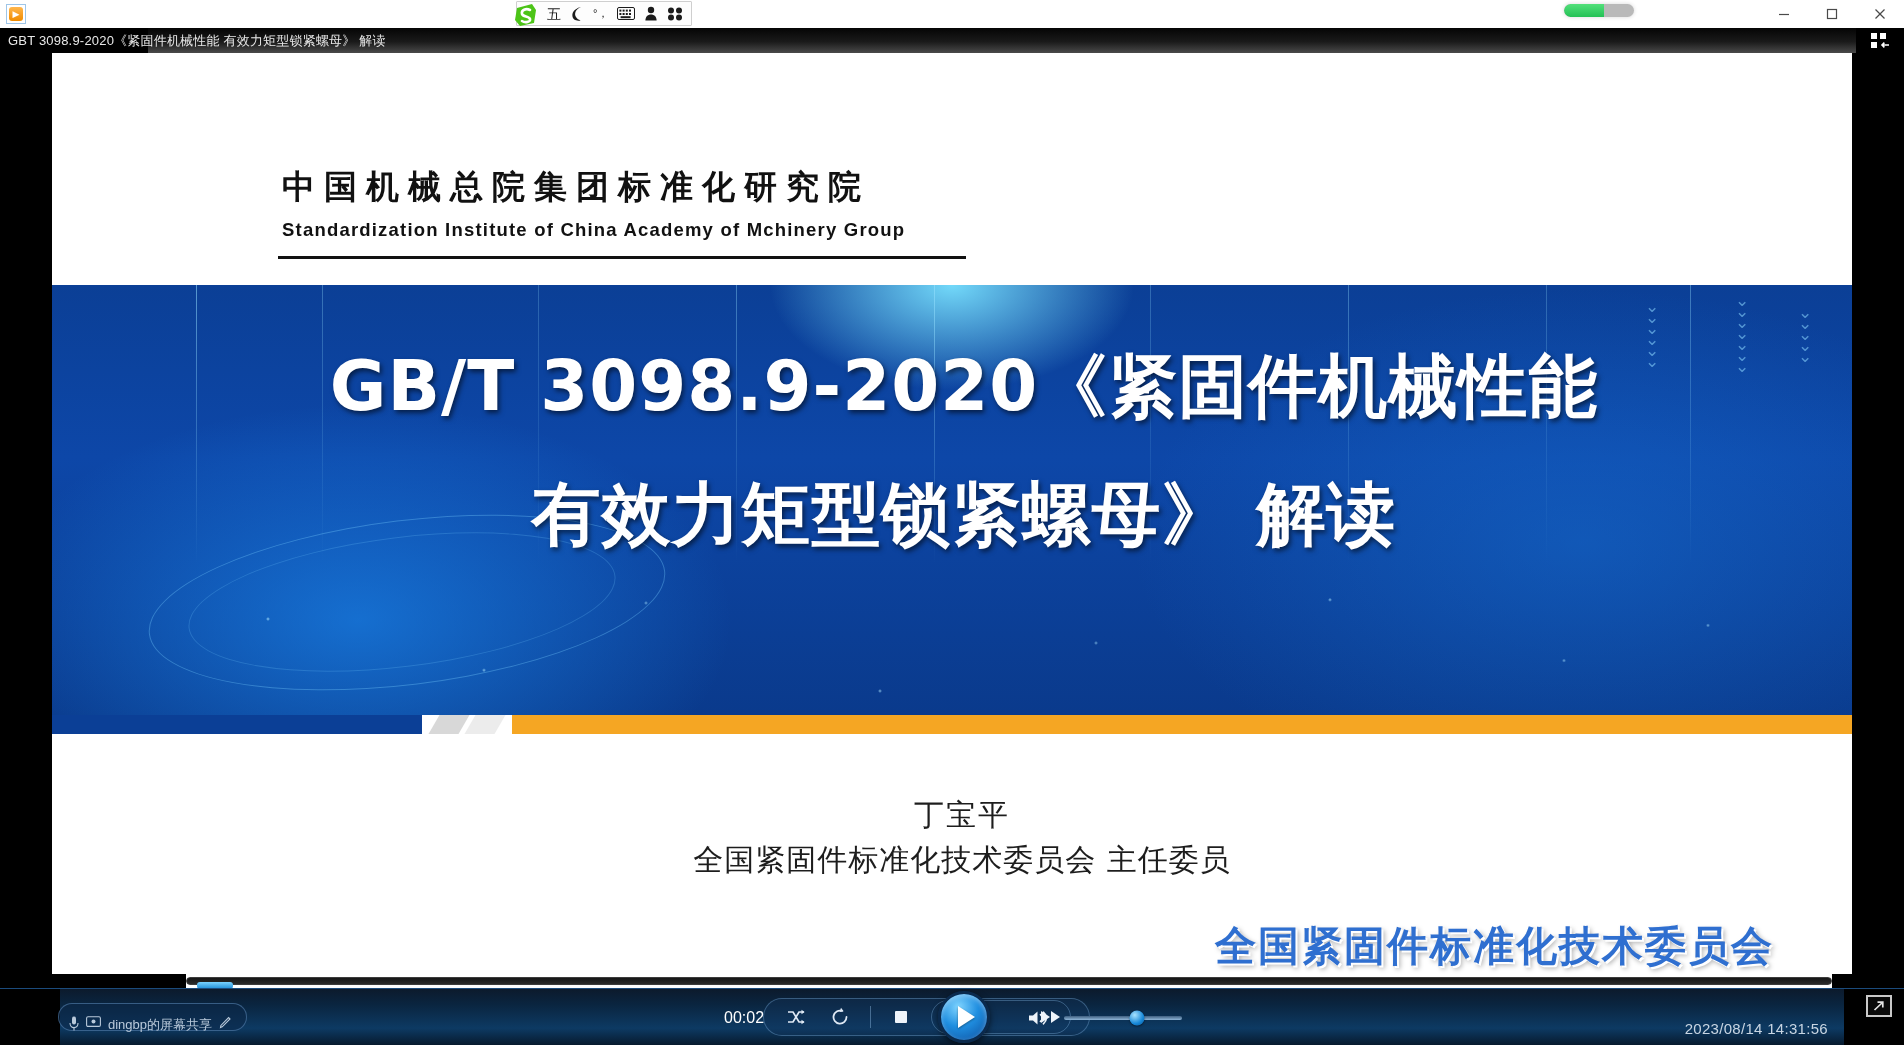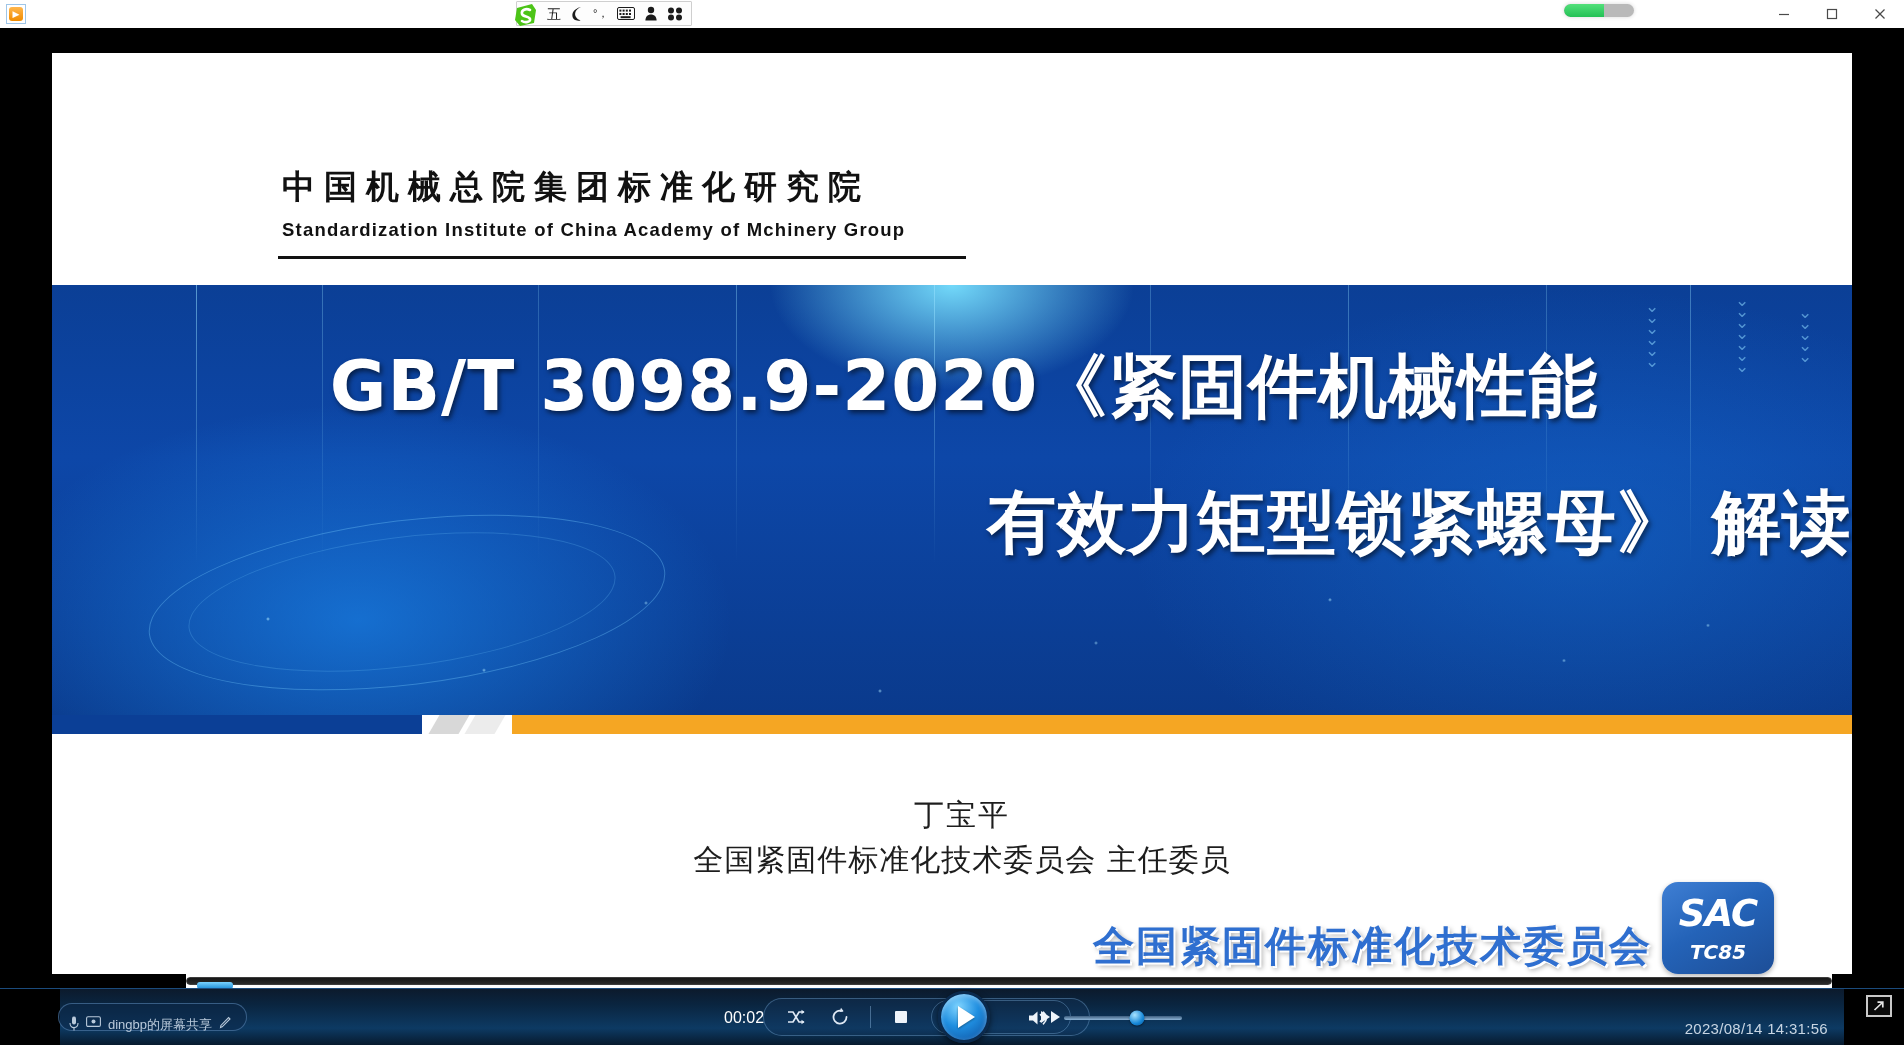--- a/index.html
+++ b/index.html
@@ -385,20 +385,32 @@
       </div>
       <div class="win-btn">
         <svg width="14" height="14" viewBox="0 0 14 14">
             <line x1="2.5" y1="2.5" x2="11.5" y2="11.5" stroke="#4a4a4a" stroke-width="1.2"></line>
             <line x1="11.5" y1="2.5" x2="2.5" y2="11.5" stroke="#4a4a4a" stroke-width="1.2"></line>
           </svg>
       </div>
     </div>
   </div>
 
+  <div class="title-row">
+    <div class="shade-left"></div>
+    <div class="title-text">GBT 3098.9-2020《紧固件机械性能 有效力矩型锁紧螺母》 解读</div>
+    <div class="grid-arrow-btn">
+      <svg width="22" height="18" viewBox="0 0 22 18">
+        <rect x="2" y="1" width="6" height="6" fill="#ffffff"></rect>
+        <rect x="11" y="1" width="6" height="6" fill="#ffffff"></rect>
+        <rect x="2" y="10" width="6" height="6" fill="#ffffff"></rect>
+        <path d="M20 13 L13 13 M15.4 10.6 L13 13 L15.4 15.4" stroke="#ffffff" stroke-width="1.6" fill="none"></path>
+      </svg>
+    </div>
+  </div>
 
   <div class="stage">
     <div class="slide">
 
       <div class="slide-head">
         <div class="org-block">
           <div class="org-cn">中国机械总院集团标准化研究院</div>
           <div class="org-en">Standardization Institute of China Academy of Mchinery Group</div>
         </div>
         <div class="org-rule"></div>
@@ -415,41 +427,37 @@
         <div class="hero-vline" style="left:83%; opacity:.5;"></div>
         <div class="hero-vline" style="left:91%; opacity:.7;"></div>
         <div class="hero-chev" style="left:88.5%; top:16px;">⌄<br>⌄<br>⌄<br>⌄<br>⌄<br>⌄</div>
         <div class="hero-chev" style="left:93.5%; top:10px;">⌄<br>⌄<br>⌄<br>⌄<br>⌄<br>⌄<br>⌄</div>
         <div class="hero-chev" style="left:97%; top:22px;">⌄<br>⌄<br>⌄<br>⌄<br>⌄</div>
         <div class="hero-ring"></div>
         <div class="hero-ring b"></div>
         <div class="hero-dots"></div>
 
         <div class="hero-title">GB/T 3098.9-2020《紧固件机械性能</div>
-        <div class="hero-title" style="top:176px;text-align:right;">有效力矩型锁紧螺母》 解读</div>
+        <div class="hero-title" style="top:168px;">有效力矩型锁紧螺母》 解读</div>
       </div>
 
       <div class="divider">
         <div class="bar-blue"></div>
         <div class="slash s1"></div>
         <div class="slash s2"></div>
         <div class="bar-orange"></div>
       </div>
 
       <div class="presenter">
         <div class="name">丁宝平</div>
         <div class="role">全国紧固件标准化技术委员会 主任委员</div>
       </div>
 
       <div class="banner">
         <div class="banner-text">全国紧固件标准化技术委员会</div>
-        <div class="sac-logo">
-          <div class="sac">SAC</div>
-          <div class="tc">TC85</div>
-        </div>
       </div>
 
     </div>
   </div>
 
   <div class="seek-row">
     <div class="seek-left-black"></div>
     <div class="seek-track">
       <div class="seek-fill"></div>
     </div>

